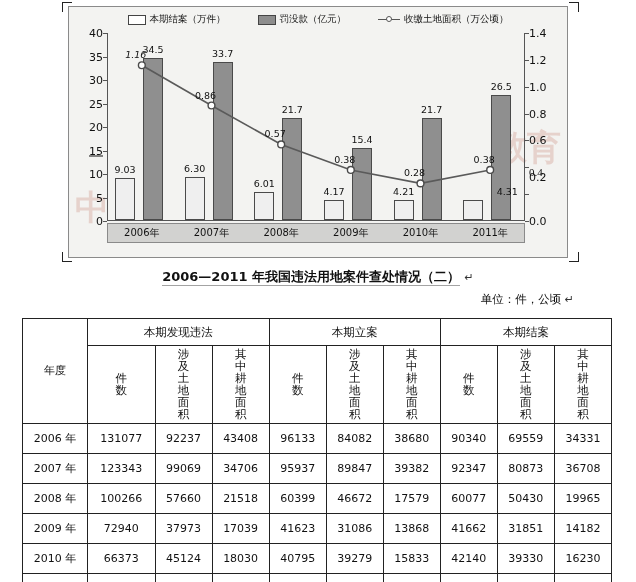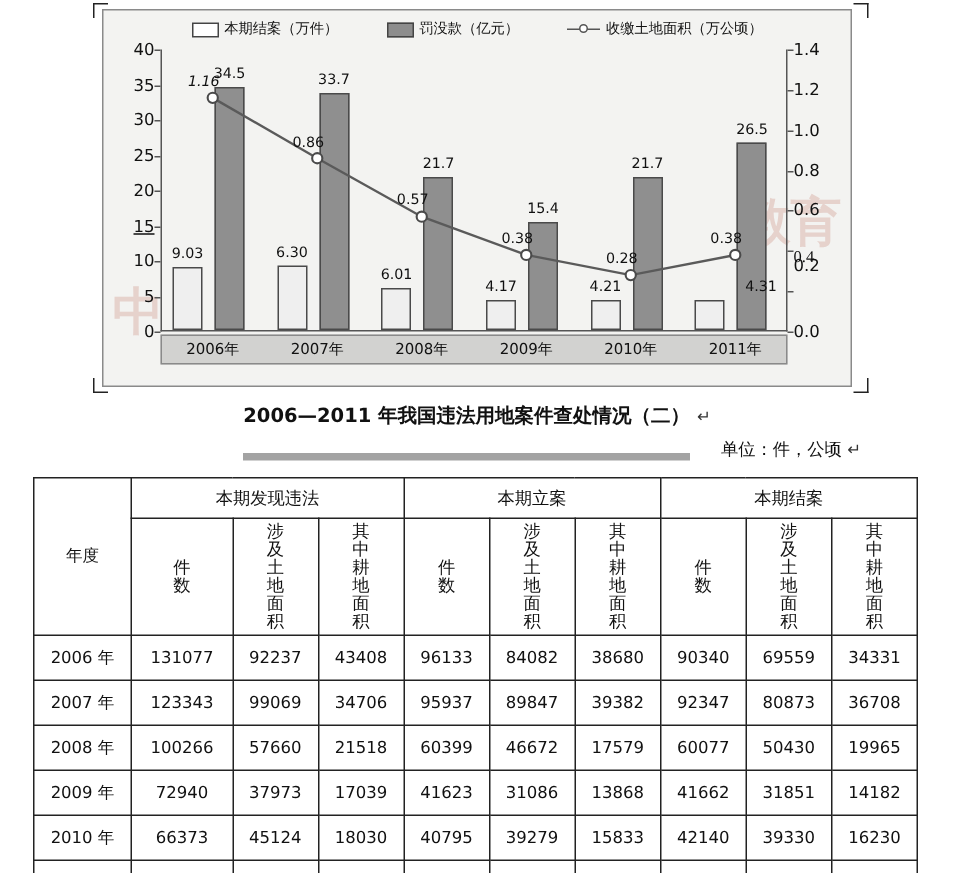--- a/index.html
+++ b/index.html
@@ -155,21 +155,21 @@
   
   #table-title {
     position: absolute;
     left: 0; top: 268px;
     width: 636px;
     text-align: center;
     font-size: 13px;
     font-weight: bold;
     color: #111;
   }
-  #table-title span.u { border-bottom: 5px solid #a3a3a3; padding-bottom: 17px;}
+  #table-title span.u { border-bottom: 1px solid #a3a3a3; padding-bottom: 1px;}
   .pilcrow {
     color: #333;
     font-weight: normal;
     font-size: 11px;
   }
   #unit-line {
     position: absolute;
     right: 62px; top: 292px;
     font-size: 11.5px;
     color: #111;

